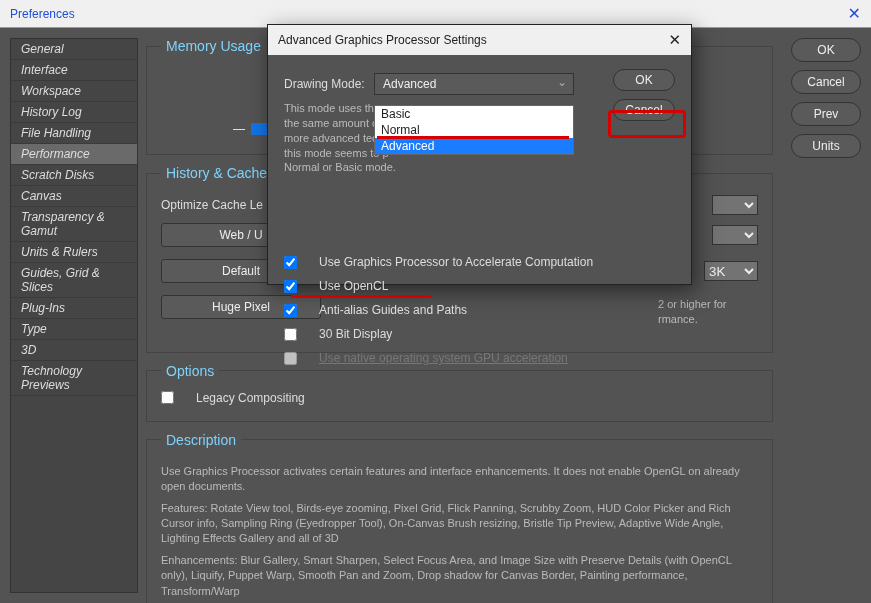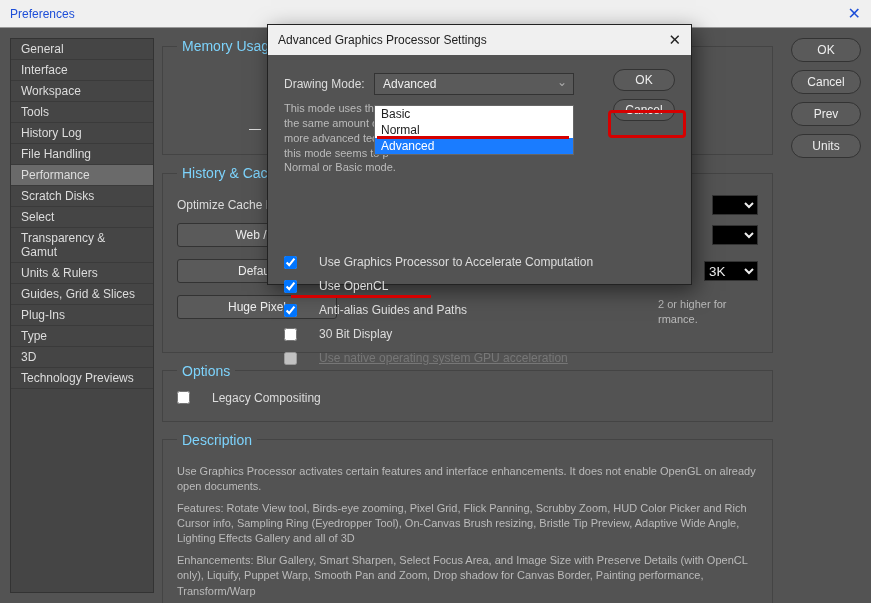--- a/index.html
+++ b/index.html
@@ -1,32 +1,32 @@
 <!DOCTYPE html>
 <html><head>
 <meta charset="utf-8">
 <style>
   * { box-sizing: border-box; margin: 0; padding: 0; font-family: "Segoe UI", Tahoma, sans-serif; }
   body { background: #535353; width: 871px; height: 603px; overflow: hidden; color: #ddd; font-size: 12px; position: relative; }
   .titlebar { background: #f0f0f0; color: #1d4ed8; height: 28px; display: flex; align-items: center; padding: 0 10px; border-bottom: 1px solid #999; }
   .titlebar .close { margin-left: auto; font-size: 16px; cursor: pointer; }
   .main { display: flex; height: calc(100% - 28px); }
-  .sidebar { width: 144px; background: #454545; border: 1px solid #333; margin: 10px 0 10px 10px; overflow: hidden; }
+  .sidebar { width: 128px; background: #454545; border: 1px solid #333; margin: 10px 0 10px 10px; overflow: hidden; font-style: italic; }
   .sidebar-item { padding: 3px 10px; border-bottom: 1px solid #3a3a3a; color: #ddd; cursor: pointer; font-size: 12px; }
   .sidebar-item.selected { background: #6a6a6a; }
   .content { flex: 1; padding: 10px 8px; overflow: hidden; }
   .rightbtns { width: 90px; padding: 10px; display: flex; flex-direction: column; gap: 8px; }
   .rbtn { background: #5a5a5a; border: 1px solid #333; border-radius: 12px; color: #eee; padding: 4px 0; text-align: center; cursor: pointer; font-size: 12px; }
   fieldset { border: 1px solid #444; padding: 10px 14px 14px; margin-bottom: 10px; }
   legend { color: #7dd3fc; padding: 0 5px; font-size: 14px; }
   .row { display: flex; align-items: center; margin: 4px 0; }
   .label { color: #ddd; text-align: right; width: 200px; padding-right: 8px; }
   .blueseg { display: inline-block; width: 56px; height: 12px; background: #1473e6; }
   .hcbtn { background: #5a5a5a; border: 1px solid #333; color: #eee; padding: 4px 0; width: 160px; text-align: center; margin: 4px 0; border-radius: 3px; cursor: pointer; }
-  .smallsel { width: 46px; height: 20px; background: #000000; border: 1px solid #333; color: #eee; }
+  .smallsel { width: 46px; height: 20px; background: #737373; border: 1px solid #333; color: #eee; }
   .cklabel { display: flex; align-items: center; gap: 22px; margin: 2px 0; }
   .ck { width: 13px; height: 13px; }
   .desc { color: #bbb; font-size: 11px; line-height: 1.4; margin: 6px 0; }
 
   
   .modal { position: absolute; top: 24px; left: 267px; width: 425px; height: 261px; background: #535353; border: 1px solid #222; box-shadow: 4px 6px 20px rgba(0,0,0,.5); }
   .modal-head { background: #f0f0f0; color: #222; padding: 6px 10px; display: flex; align-items: center; }
   .modal-head .mclose { margin-left: auto; font-size: 15px; cursor: pointer; }
   .modal-body { padding: 14px 16px; position: relative; display: flex; }
   .mleft { flex: 1; }
@@ -55,26 +55,25 @@
   <span>Preferences</span>
   <span class="close">✕</span>
 </div>
 
 <div class="main">
 
   <div class="sidebar" id="sidebar">
       <div class="sidebar-item">General</div>
       <div class="sidebar-item">Interface</div>
       <div class="sidebar-item">Workspace</div>
-      <div class="sidebar-item">Tools</div>
       <div class="sidebar-item">History Log</div>
       <div class="sidebar-item">File Handling</div>
       <div class="sidebar-item selected">Performance</div>
       <div class="sidebar-item">Scratch Disks</div>
-      <div class="sidebar-item">Select</div>
+      <div class="sidebar-item">Canvas</div>
       <div class="sidebar-item">Transparency &amp; Gamut</div>
       <div class="sidebar-item">Units &amp; Rulers</div>
       <div class="sidebar-item">Guides, Grid &amp; Slices</div>
       <div class="sidebar-item">Plug-Ins</div>
       <div class="sidebar-item">Type</div>
       <div class="sidebar-item">3D</div>
       <div class="sidebar-item">Technology Previews</div>
     </div>
 
   <div class="content">

